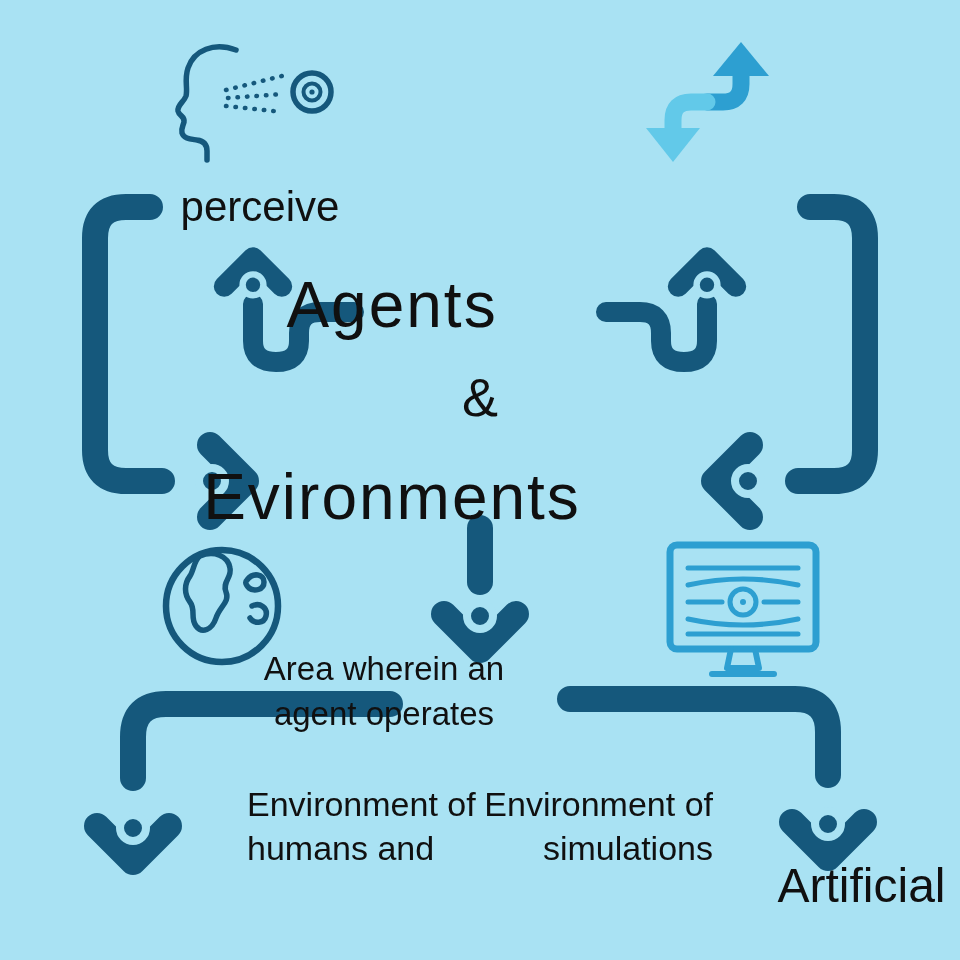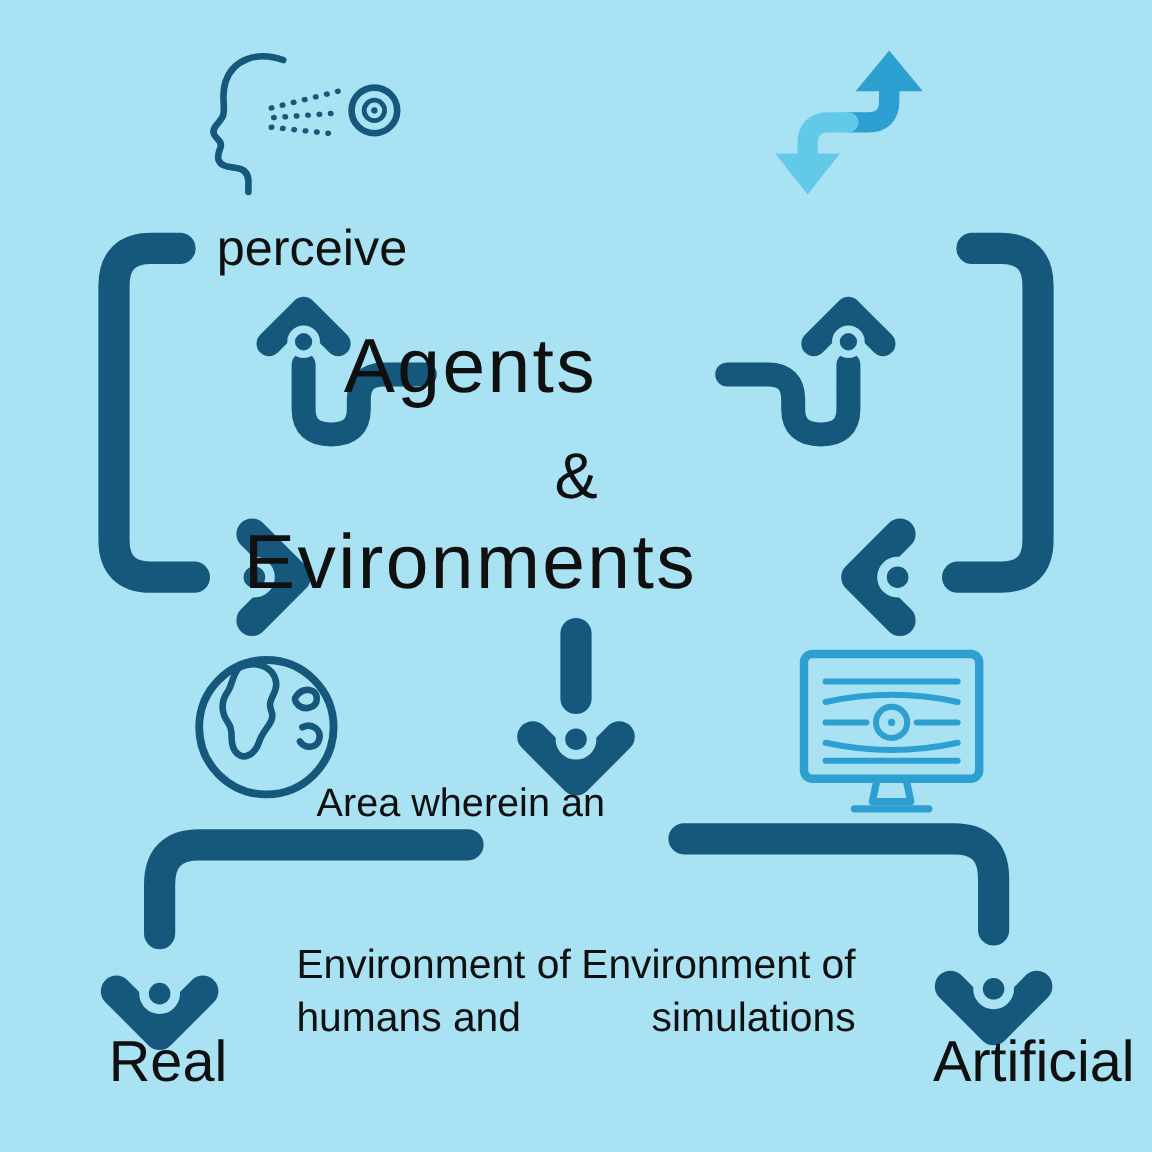--- a/index.html
+++ b/index.html
@@ -19,21 +19,21 @@
   .canvas{position:relative;width:960px;height:960px;overflow:hidden;}
   .canvas svg{position:absolute;left:0;top:0;}
   .txt{position:absolute;color:var(--text);white-space:nowrap;}
   .header-word{top:170px;font-size:42px;text-align:center;font-weight:500;margin-top:13px;}
   .w-perceive{left:160px;width:200px;}
   .w-and{left:425px;width:115px;}
   .w-react{left:598px;width:195px;}
   .title-main{left:0;width:784px;text-align:center;font-size:64px;font-weight:500;letter-spacing:2px;}
   .t-agents{top:268px;}
   .title-amp{left:0;width:960px;text-align:center;top:366px;font-size:54px;font-weight:500;}
-  .t-evironments{top:431px;}
+  .t-evironments{top:460px;}
   .area-line{left:0;width:768px;text-align:center;font-size:33px;font-weight:500;}
   .a1{top:650px;}
   .a2{top:695px;}
   .desc{font-size:34px;line-height:44px;font-weight:500;}
   .desc .line{display:block;}
   .desc-real{left:247px;top:782px;width:260px;text-align:left;}
   .desc-art{left:413px;top:782px;width:300px;text-align:right;}
   .branch-label{top:858px;font-size:48px;font-weight:500;text-align:center;}
   .label-real{left:55px;width:170px;}
   .label-artificial{left:729px;width:265px;}
@@ -125,27 +125,27 @@
     </g>
   </svg>
 
   <div class="txt header-word w-perceive">perceive</div>
 
   <div class="txt title-main t-agents">Agents</div>
   <div class="txt title-amp">&amp;</div>
   <div class="txt title-main t-evironments">Evironments</div>
 
   <div class="txt area-line a1">Area wherein an</div>
+  <div class="txt area-line a2">agent operates</div>
 
   <div class="txt desc desc-real">
     <span class="line">Environment of</span>
     <span class="line">humans and</span>
   </div>
 
   <div class="txt desc desc-art">
     <span class="line">Environment of</span>
     <span class="line">simulations</span>
   </div>
 
-  <div class="txt branch-label label-real">Real</div>
   <div class="txt branch-label label-artificial">Artificial</div>
 
 </div>
 
 </body></html>

